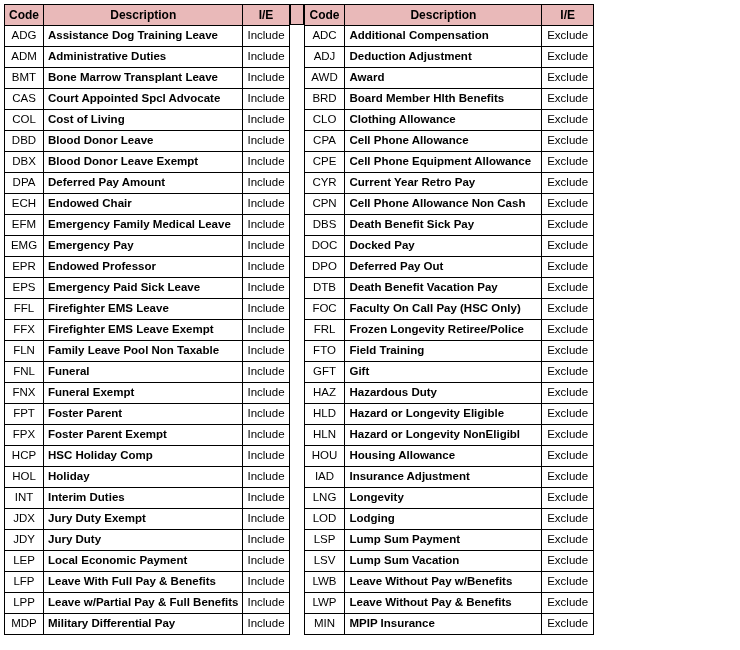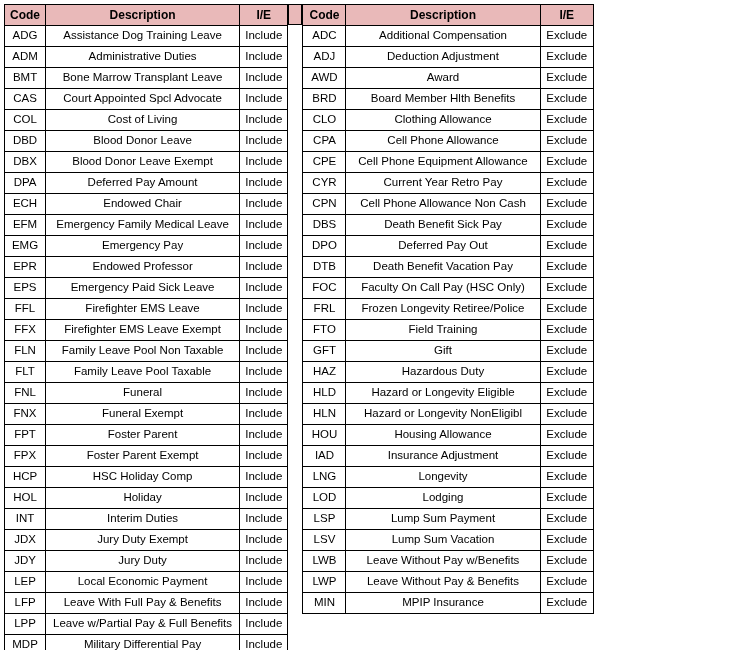--- a/index.html
+++ b/index.html
@@ -58,22 +58,23 @@
     background: #e9b9b9;
     font-weight: bold;
     text-align: center;
     font-size: 12px;
     height: 21px;
   }
   td.col-code, th.col-code {
     text-align: center;
   }
   td.col-desc {
-    text-align: center;
+    text-align: left;
     padding-left: 5px;
+    font-weight: bold;
   }
   td.col-ie {
     text-align: center;
   }
   col.w-code  { width: 57px; }
   col.w-desc  { width: 240px; }
   col.w-ie    { width: 66px; }
   col.w-code2 { width: 57px; }
   col.w-desc2 { width: 249px; }
   col.w-ie2   { width: 66px; }
@@ -172,25 +173,20 @@
             <td class="col-code">FFX</td>
             <td class="col-desc">Firefighter EMS Leave Exempt</td>
             <td class="col-ie">Include</td>
           </tr>
           <tr>
             <td class="col-code">FLN</td>
             <td class="col-desc">Family Leave Pool Non Taxable</td>
             <td class="col-ie">Include</td>
           </tr>
           <tr>
-            <td class="col-code">FLT</td>
-            <td class="col-desc">Family Leave Pool Taxable</td>
-            <td class="col-ie">Include</td>
-          </tr>
-          <tr>
             <td class="col-code">FNL</td>
             <td class="col-desc">Funeral</td>
             <td class="col-ie">Include</td>
           </tr>
           <tr>
             <td class="col-code">FNX</td>
             <td class="col-desc">Funeral Exempt</td>
             <td class="col-ie">Include</td>
           </tr>
           <tr>
@@ -345,20 +341,25 @@
             <td class="col-code">CPN</td>
             <td class="col-desc">Cell Phone Allowance Non Cash</td>
             <td class="col-ie">Exclude</td>
           </tr>
           <tr>
             <td class="col-code">DBS</td>
             <td class="col-desc">Death Benefit Sick Pay</td>
             <td class="col-ie">Exclude</td>
           </tr>
           <tr>
+            <td class="col-code">DOC</td>
+            <td class="col-desc">Docked Pay</td>
+            <td class="col-ie">Exclude</td>
+          </tr>
+          <tr>
             <td class="col-code">DPO</td>
             <td class="col-desc">Deferred Pay Out</td>
             <td class="col-ie">Exclude</td>
           </tr>
           <tr>
             <td class="col-code">DTB</td>
             <td class="col-desc">Death Benefit Vacation Pay</td>
             <td class="col-ie">Exclude</td>
           </tr>
           <tr>

